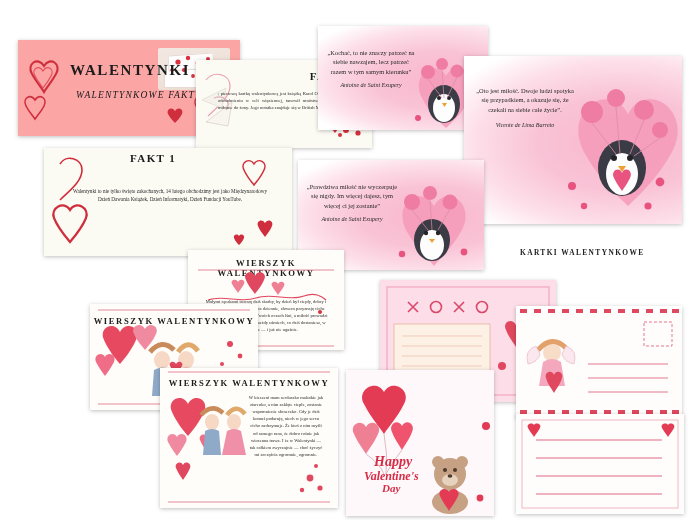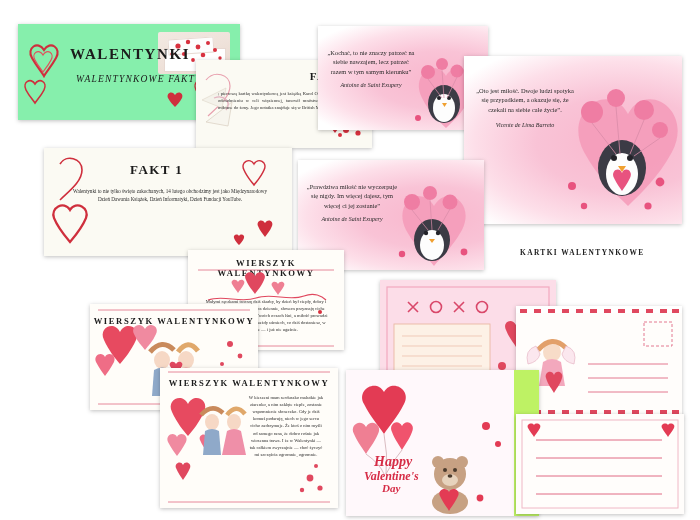--- a/index.html
+++ b/index.html
@@ -10,57 +10,57 @@
   }
   .stage{position:absolute;inset:0;}
   .card{position:absolute;background:#fdfcf7;box-shadow:0 1px 4px rgba(0,0,0,.25);overflow:hidden;}
   .paper{background:#fbfaf4;}
   .quote{font-size:6.4px;line-height:1.45;color:#2a2a2a;text-align:center;}
   .author{font-style:italic;font-size:6px;color:#2a2a2a;text-align:center;}
   .tiny{font-size:5.1px;line-height:1.5;color:#2b2b2b;text-align:center;}
   .tiny2{font-size:4.6px;line-height:1.55;color:#2b2b2b;text-align:center;}
 
   
-  #c-walentynki{left:18px;top:24px;width:222px;height:96px;background:#86efac;}
+  #c-walentynki{left:18px;top:40px;width:222px;height:96px;background:#fca5a5;}
   #c-walentynki .t1{position:absolute;left:52px;top:22px;font-size:15px;font-weight:bold;letter-spacing:1.6px;color:#1b1b1b;}
   #c-walentynki .t2{position:absolute;left:58px;top:50px;font-size:9.5px;font-style:italic;letter-spacing:1.2px;color:#1b1b1b;}
   #c-walentynki .boxphoto{position:absolute;right:10px;top:8px;width:72px;height:42px;border-radius:2px;
      background:linear-gradient(160deg,#f2e9e2 0%,#efe2da 50%,#e8d7cd 100%);}
   #c-walentynki .boxphoto .lid{position:absolute;left:6px;top:16px;width:60px;height:22px;background:#fff;border:1px solid #e7d9d2;}
   #c-walentynki .boxphoto .lid2{position:absolute;left:10px;top:6px;width:44px;height:14px;background:#fdfdfd;border:1px solid #e7d9d2;transform:rotate(-4deg);}
 
   
   #c-fakt2{left:196px;top:60px;width:176px;height:88px;background:#fbfaf3;}
   #c-fakt2 .t{position:absolute;right:16px;top:10px;font-size:11px;font-weight:bold;letter-spacing:1.4px;color:#1b1b1b;}
   #c-fakt2 .body{position:absolute;left:22px;top:30px;width:150px;}
 
   
   #c-fakt1{left:44px;top:148px;width:248px;height:108px;background:#fbfaf3;}
-  #c-fakt1 .t{position:absolute;left:86px;top:14px;font-size:13px;font-weight:bold;letter-spacing:1.4px;color:#1b1b1b;}
+  #c-fakt1 .t{position:absolute;left:86px;top:4px;font-size:11px;font-weight:bold;letter-spacing:1.4px;color:#1b1b1b;}
   #c-fakt1 .body{position:absolute;left:26px;top:40px;width:200px;}
 
   
   #q-1{left:318px;top:26px;width:170px;height:104px;background:#fff;}
   #q-2{left:464px;top:56px;width:218px;height:168px;background:#fff;}
   #q-3{left:298px;top:160px;width:186px;height:110px;background:#fff;}
 
   .pinkbg{position:absolute;inset:0;background:
      radial-gradient(ellipse at 72% 52%, #f9b7cd 0%, #f9c3d6 38%, #fddfe9 66%, #ffffff 88%);}
 
   
   #p-1{left:188px;top:250px;width:156px;height:100px;background:#fffdf9;}
   #p-2{left:90px;top:304px;width:168px;height:106px;background:#fffdf9;}
   #p-3{left:160px;top:368px;width:178px;height:140px;background:#fffdf9;}
 
   .poemtitle{position:absolute;width:100%;text-align:center;font-size:8.6px;font-weight:bold;letter-spacing:1.6px;color:#1b1b1b;}
 
   
   #st-1{left:380px;top:280px;width:176px;height:122px;background:#fde9ef;}
   #st-2{left:516px;top:306px;width:166px;height:112px;background:#fffdfb;}
-  #st-3{left:346px;top:370px;width:148px;height:146px;background:#bef264;padding-left:45px;}
+  #st-3{left:346px;top:370px;width:148px;height:146px;background:#0f766e;}
   #st-4{left:516px;top:414px;width:168px;height:100px;background:#fffdfb;}
 
   .label-kartki{position:absolute;left:520px;top:248px;font-size:7.4px;letter-spacing:1.4px;color:#222;font-weight:bold;}
 </style>
 </head>
 <body>
 
 <div class="stage">
 
   <div class="card paper" id="c-walentynki">

